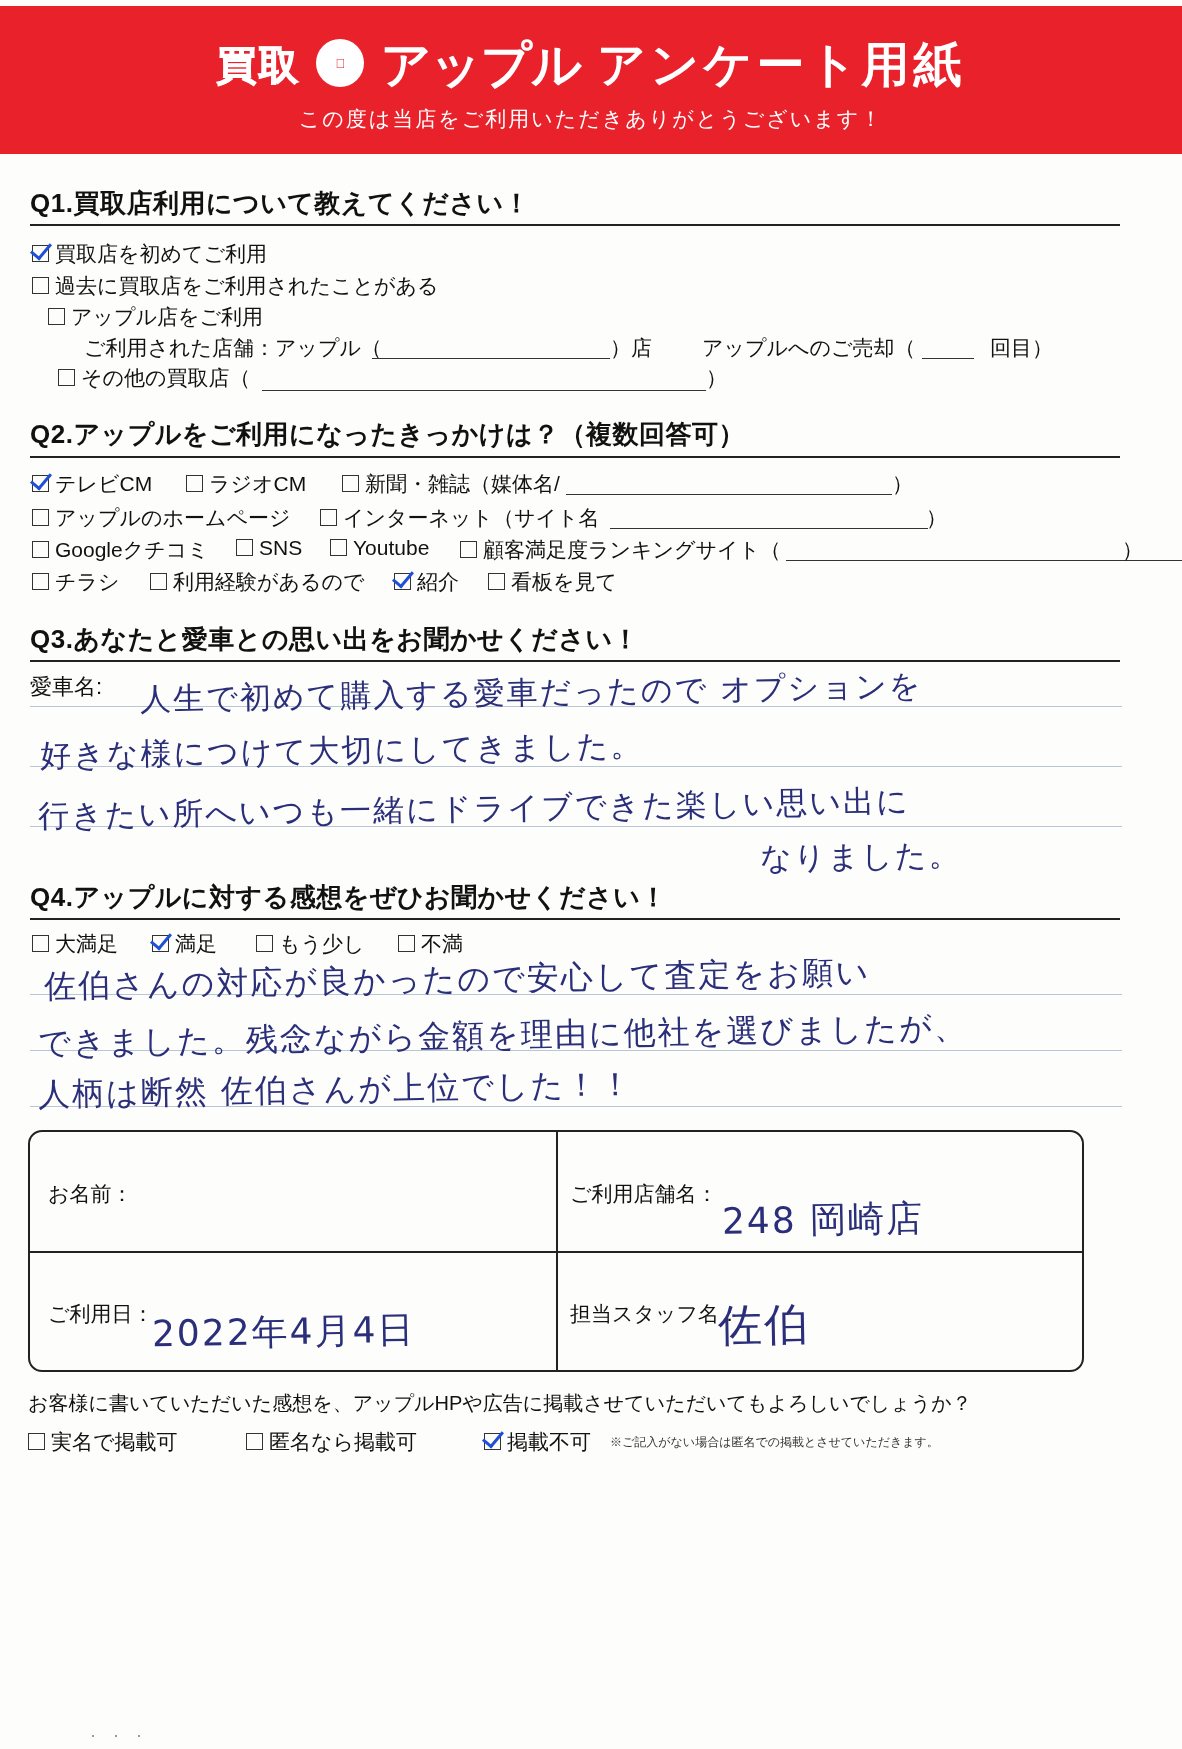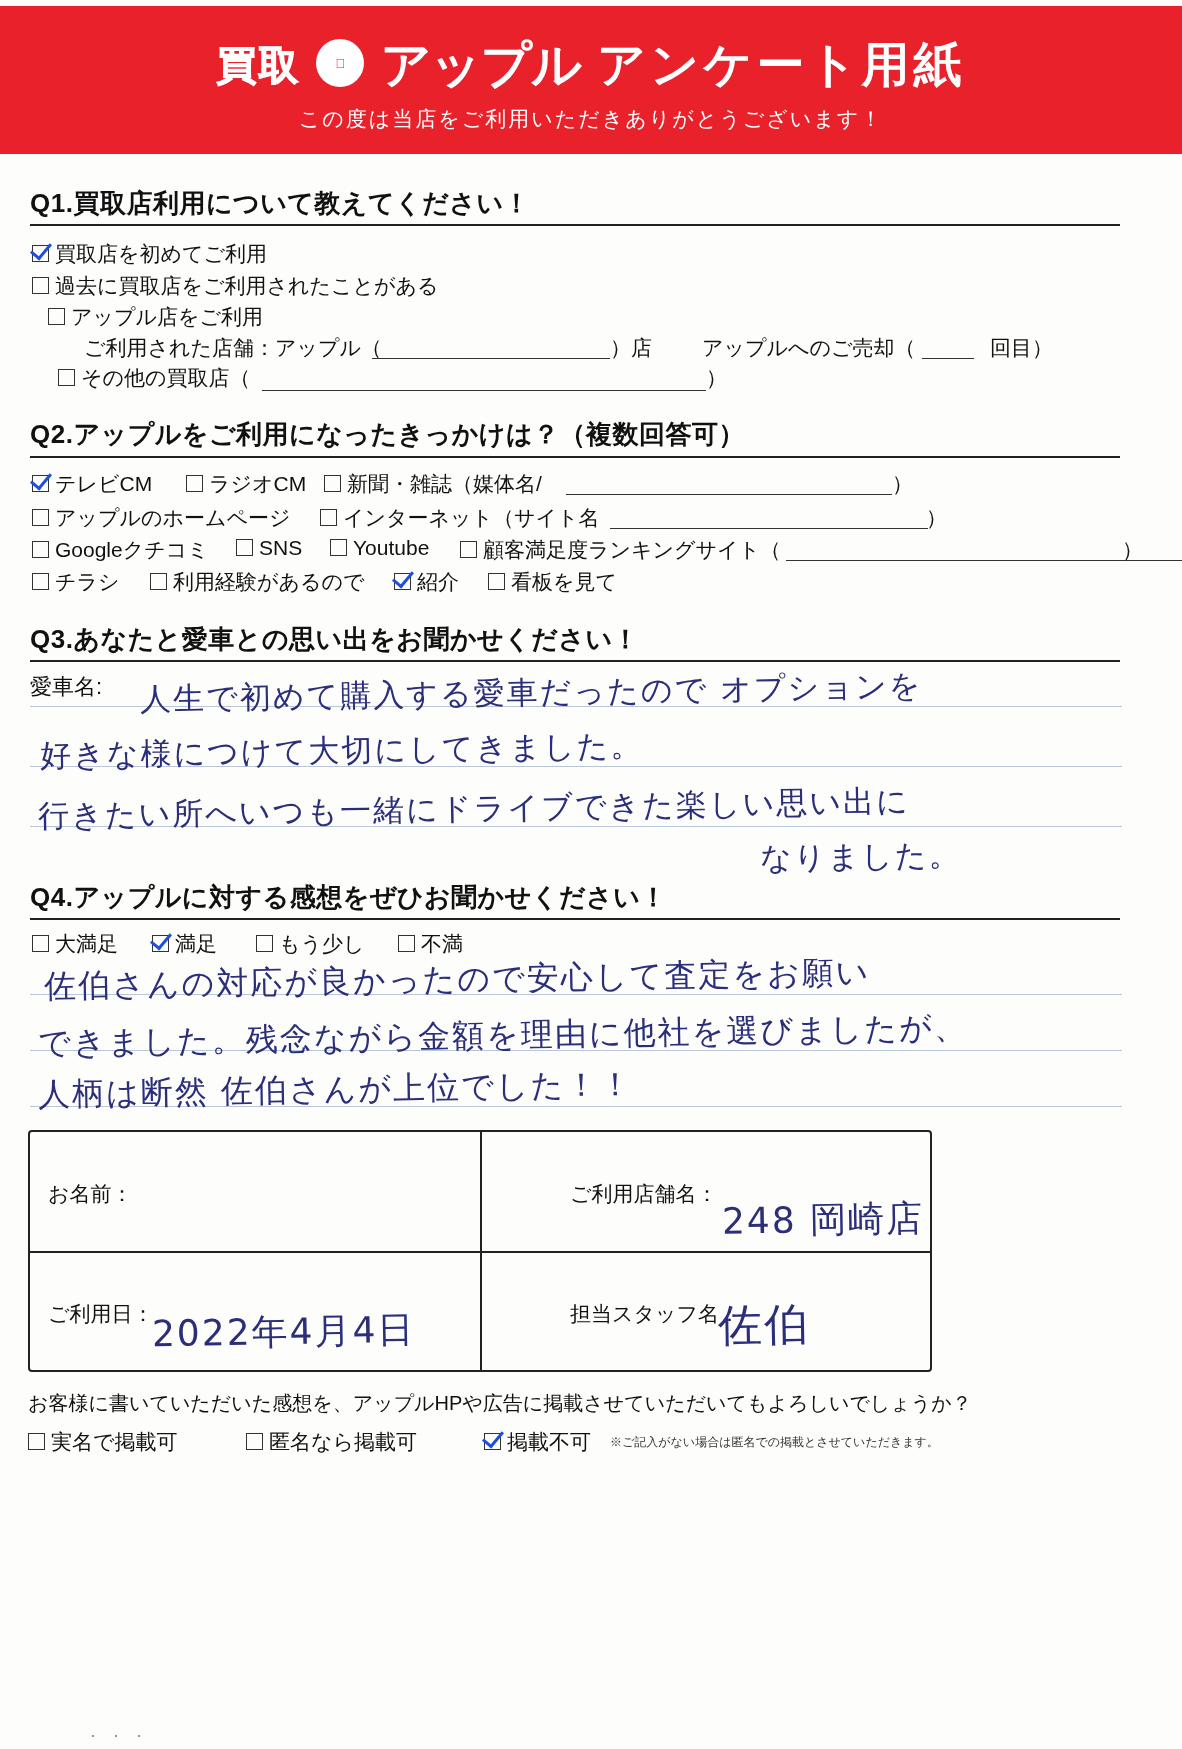--- a/index.html
+++ b/index.html
@@ -136,23 +136,23 @@
   .hw-line {
     position: absolute;
     height: 1px;
     background: #b9c6d8;
   }
 
   
   .tbl {
     position: absolute;
     left: 28px; top: 1130px;
-    width: 904px; height: 242px;
+    width: 1056px; height: 242px;
     border: 2px solid #222;
-    border-radius: 4px;
+    border-radius: 14px;
   }
   .tbl-vline {
     position: absolute;
     left: 50%; top: 0;
     width: 2px; height: 100%;
     background: #222;
   }
   .tbl-hline {
     position: absolute;
     left: 0; top: 50%;
@@ -234,21 +234,21 @@
 
   <div class="qtitle" style="left:30px; top:417px;">Q2.アップルをご利用になったきっかけは？（複数回答可）</div>
   <div class="qrule" style="left:30px; top:456px; width:1090px;"></div>
 
   <div class="opt" style="left:32px; top:470px;">
     <span class="box checked"></span><span>テレビCM</span>
   </div>
   <div class="opt" style="left:186px; top:470px;">
     <span class="box"></span><span>ラジオCM</span>
   </div>
-  <div class="opt" style="left:316px; top:470px;padding-left:8px;">
+  <div class="opt" style="left:334px; top:470px;padding-left:8px;">
     <span class="box"></span><span>新聞・雑誌（媒体名/</span>
   </div>
   <div class="qrule" style="left:566px; top:494px; width:326px; height:1px; background:#333;"></div>
   <div class="paren-line" style="left:892px; top:470px;">）</div>
 
   <div class="opt" style="left:32px; top:504px;">
     <span class="box"></span><span>アップルのホームページ</span>
   </div>
   <div class="opt" style="left:320px; top:504px;">
     <span class="box"></span><span>インターネット（サイト名</span>

